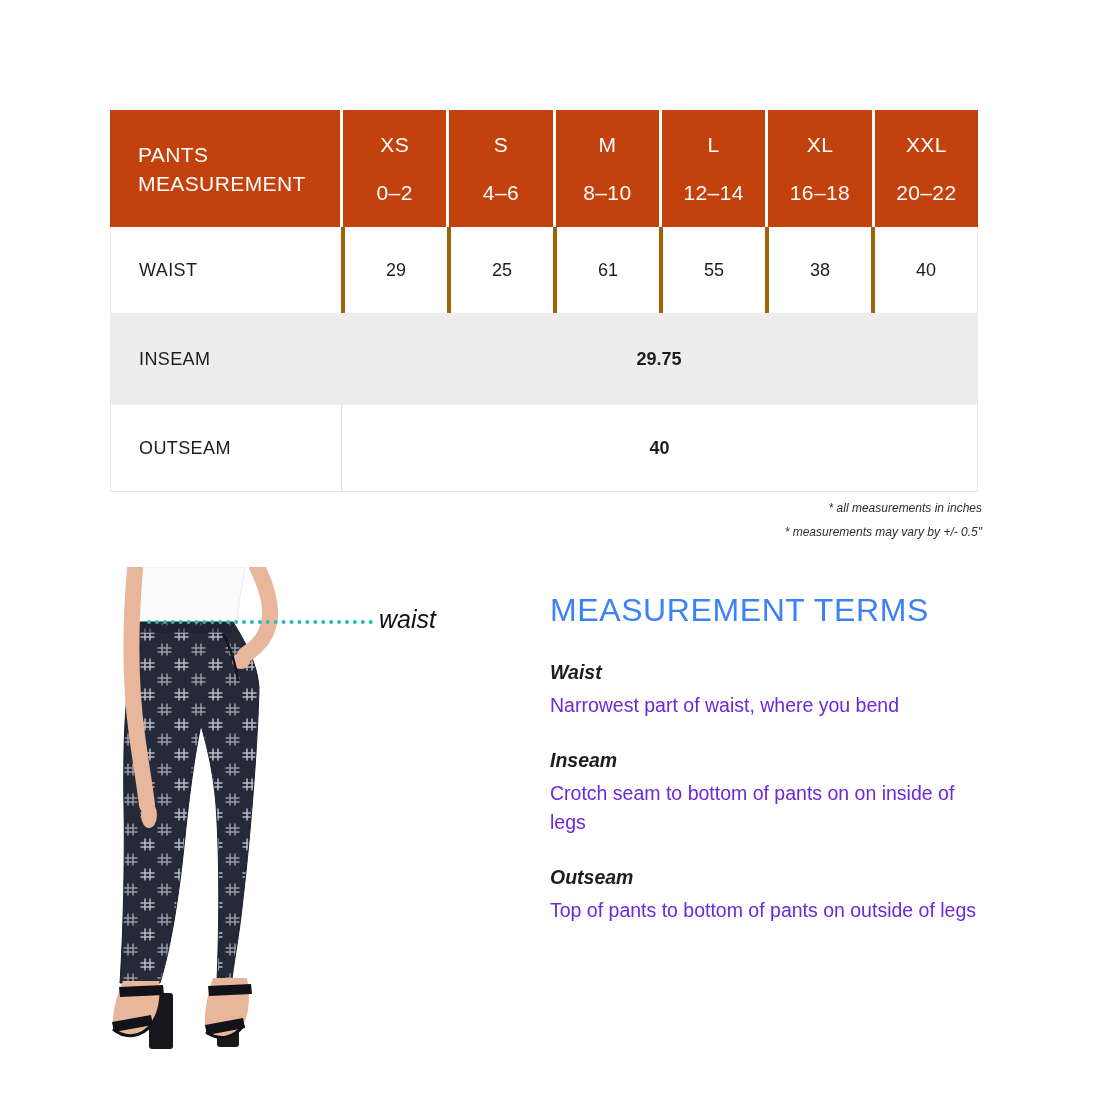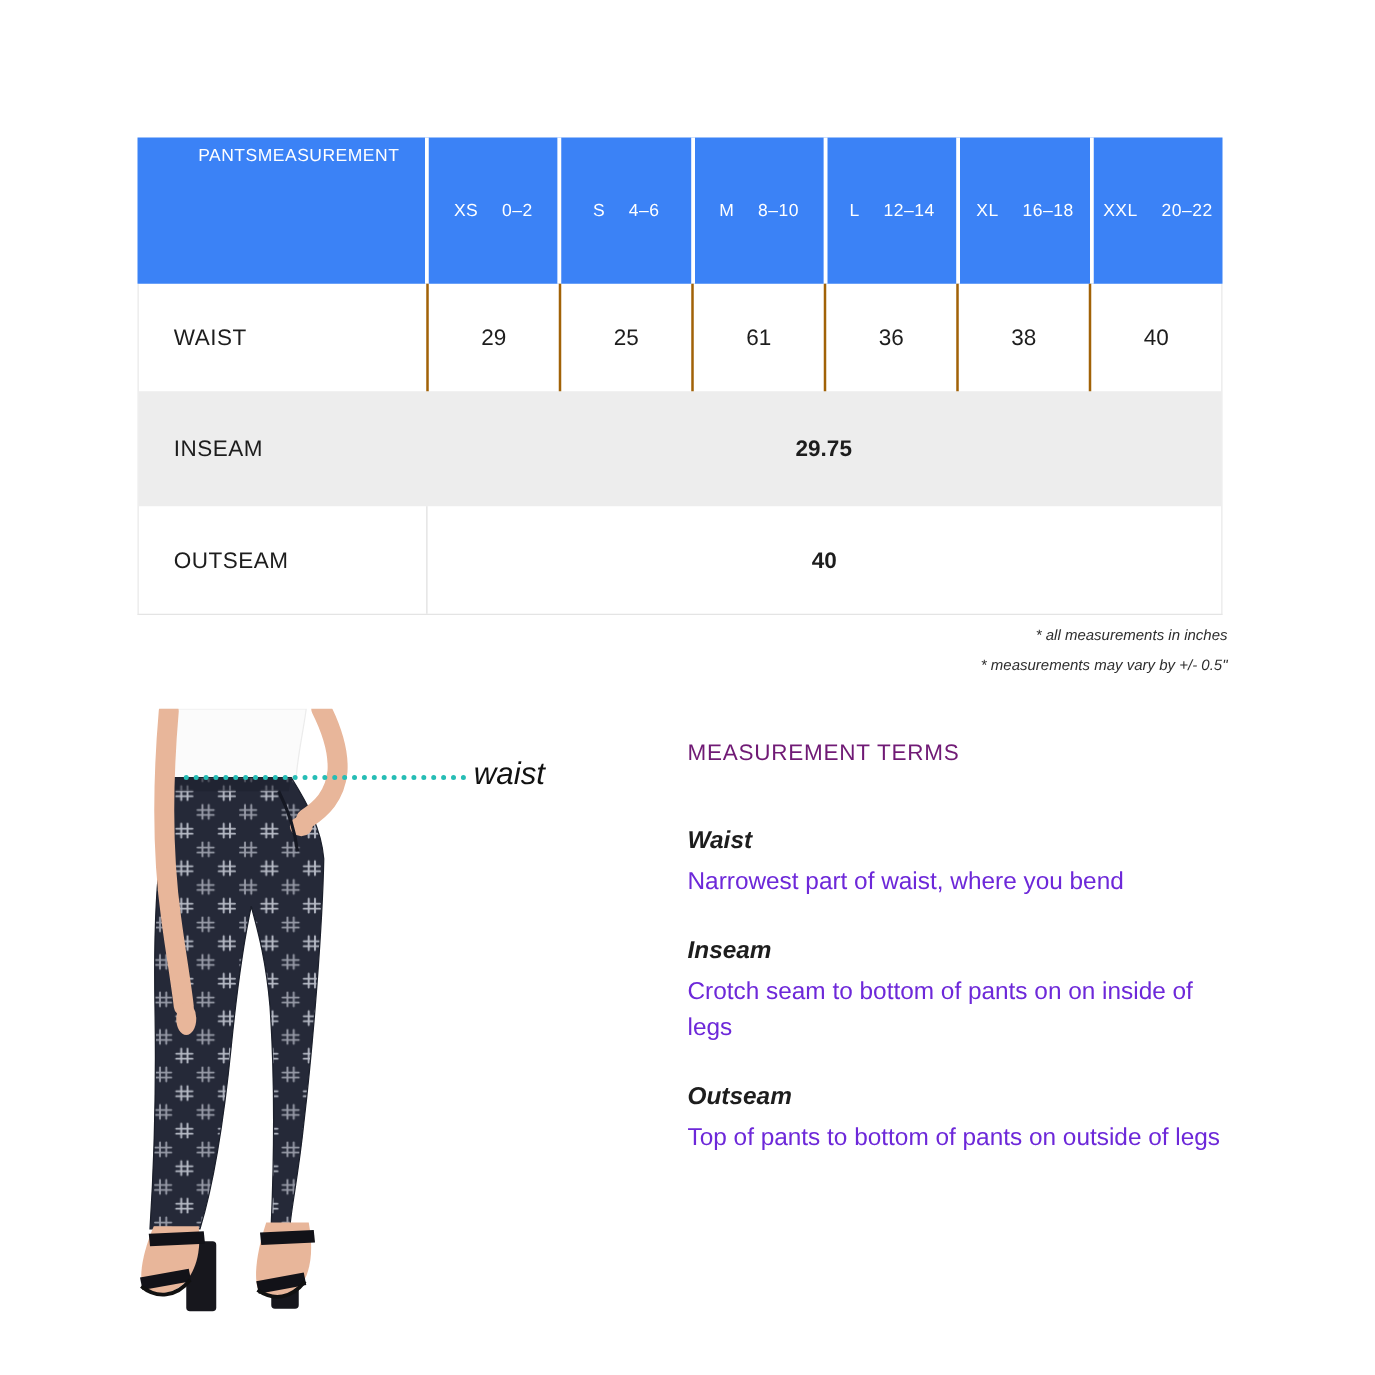--- a/index.html
+++ b/index.html
@@ -18,27 +18,27 @@
     position: absolute;
     left: 110px; top: 110px;
     width: 868px;
   }
   .tbl-row {
     display: grid;
     grid-template-columns: 230px repeat(6, 1fr);
   }
   .hdr-row { height: 117px; }
   .hdr-cell {
-    background: #3b82f6;
+    background: #c2410c;
     color: #ffffff;
     display: flex;
-    flex-direction: row;
+    flex-direction: column;
     justify-content: center;
     align-items: center;
-    font-size: 14px;
+    font-size: 21px;
     letter-spacing: 0.4px;
     line-height: 29px;
   }
   .hdr-cell + .hdr-cell { border-left: 3px solid #ffffff; gap: 19px; }
   .hdr-label {
     align-items: flex-start;
     padding-left: 28px;
   }
   .tbl-body {
     border-left: 1px solid #e9e9e9;
@@ -53,21 +53,21 @@
     align-items: center;
     justify-content: center;
     font-size: 18px;
     color: #1d1d1d;
   }
   .label-cell {
     justify-content: flex-start;
     padding-left: 28px;
     letter-spacing: 0.4px;
   }
-  .row-waist .body-cell + .body-cell { border-left: 2px solid #a16207; }
+  .row-waist .body-cell + .body-cell { border-left: 4px solid #a16207; }
   .merged-cell { grid-column: 2 / 8; font-weight: bold; }
   .row-outseam .merged-cell { border-left: 1px solid #e0e0e0; }
 
   
   .footnotes {
     position: absolute;
     left: 110px; top: 496px;
     width: 872px;
     text-align: right;
     font-style: italic;
@@ -96,25 +96,25 @@
     color: #111111;
   }
 
   
   .terms {
     position: absolute;
     left: 550px; top: 592px;
     width: 435px;
   }
   .terms-heading {
-    color: #701a75;
-    font-size: 18px;
+    color: #3b82f6;
+    font-size: 32px;
     letter-spacing: 0.6px;
     font-weight: 400;
-    margin-bottom: 48px;
+    margin-bottom: 32px;
   }
   .term-group { margin-bottom: 29px; }
   .term-name {
     font-weight: bold;
     font-style: italic;
     font-size: 19.5px;
     margin-bottom: 7px;
   }
   .term-def {
     font-size: 19.5px;
@@ -158,21 +158,21 @@
         <span>20–22</span>
       </div>
     </div>
 
     <div class="tbl-body">
       <div class="tbl-row row-waist">
         <div class="body-cell label-cell">WAIST</div>
         <div class="body-cell">29</div>
         <div class="body-cell">25</div>
         <div class="body-cell">61</div>
-        <div class="body-cell">36</div>
+        <div class="body-cell">55</div>
         <div class="body-cell">38</div>
         <div class="body-cell">40</div>
       </div>
 
       <div class="tbl-row row-inseam">
         <div class="body-cell label-cell">INSEAM</div>
         <div class="body-cell merged-cell">29.75</div>
       </div>
 
       <div class="tbl-row row-outseam">

